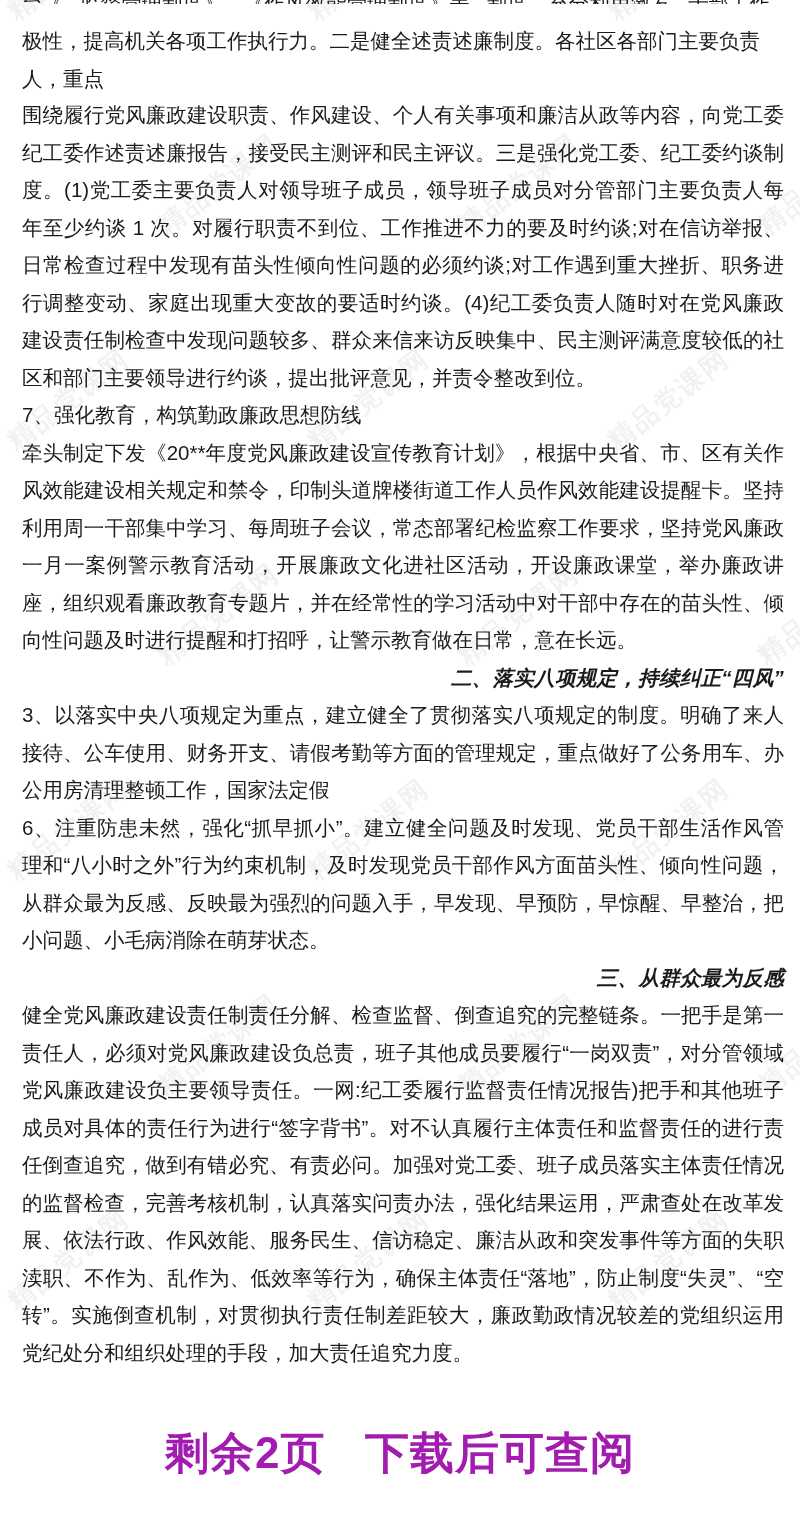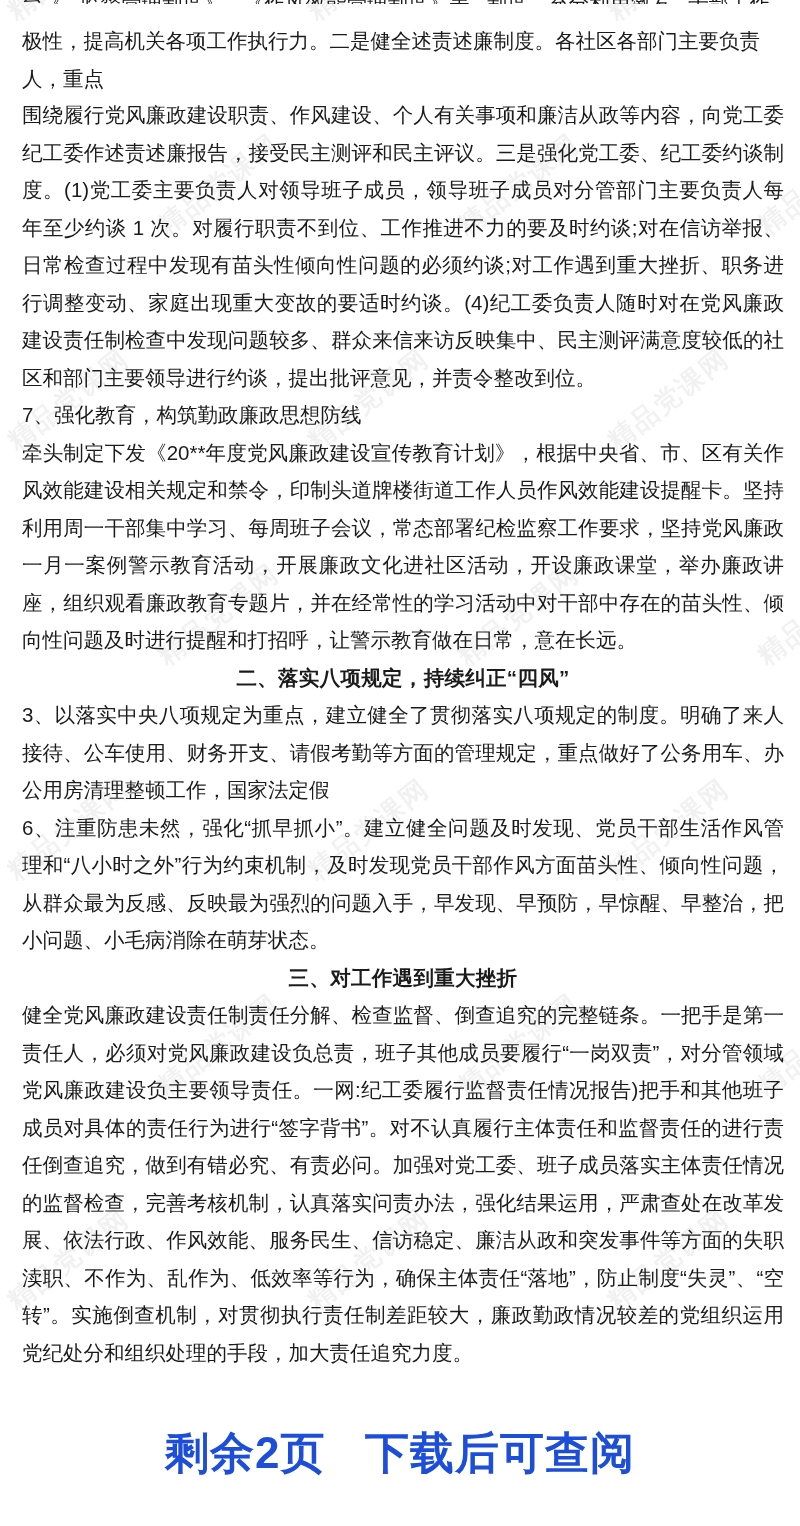--- a/index.html
+++ b/index.html
@@ -70,22 +70,23 @@
     line-height: 37.5px;
     color: #1b1b1b;
     text-align: justify;
     text-justify: inter-character;
     letter-spacing: 0px;
     font-weight: 400;
     word-break: break-all;
   }
   .para.heading {
     font-weight: 700;
-    text-align: center;
+    text-align: right;
     letter-spacing: 0.3px;
+    font-style: italic;
   }
   .para.plain {
     text-align: left;
   }
 
   
   #bottom-banner {
     position: absolute;
     left: 0;
     top: 1380px;
@@ -94,21 +95,21 @@
     background: #ffffff;
     display: flex;
     align-items: center;
     justify-content: center;
     z-index: 3;
   }
   #banner-text {
     font-family: "Liberation Sans", "DejaVu Sans", sans-serif;
     font-size: 44px;
     font-weight: 700;
-    color: #1d4ed8;
+    color: #a21caf;
     letter-spacing: 1px;
     white-space: pre;
     user-select: none;
   }
 </style>
 </head>
 <body>
 
 <div id="page">
 
@@ -146,21 +147,21 @@
       <p class="para plain">极性，提高机关各项工作执行力。二是健全述责述廉制度。各社区各部门主要负责人，重点</p>
     </div>
 
     <div class="body-block" style="top:96px;">
       <p class="para">围绕履行党风廉政建设职责、作风建设、个人有关事项和廉洁从政等内容，向党工委纪工委作述责述廉报告，接受民主测评和民主评议。三是强化党工委、纪工委约谈制度。(1)党工委主要负责人对领导班子成员，领导班子成员对分管部门主要负责人每年至少约谈 1 次。对履行职责不到位、工作推进不力的要及时约谈;对在信访举报、日常检查过程中发现有苗头性倾向性问题的必须约谈;对工作遇到重大挫折、职务进行调整变动、家庭出现重大变故的要适时约谈。(4)纪工委负责人随时对在党风廉政建设责任制检查中发现问题较多、群众来信来访反映集中、民主测评满意度较低的社区和部门主要领导进行约谈，提出批评意见，并责令整改到位。</p>
       <p class="para plain">7、强化教育，构筑勤政廉政思想防线</p>
       <p class="para">牵头制定下发《20**年度党风廉政建设宣传教育计划》，根据中央省、市、区有关作风效能建设相关规定和禁令，印制头道牌楼街道工作人员作风效能建设提醒卡。坚持利用周一干部集中学习、每周班子会议，常态部署纪检监察工作要求，坚持党风廉政一月一案例警示教育活动，开展廉政文化进社区活动，开设廉政课堂，举办廉政讲座，组织观看廉政教育专题片，并在经常性的学习活动中对干部中存在的苗头性、倾向性问题及时进行提醒和打招呼，让警示教育做在日常，意在长远。</p>
       <p class="para heading">二、落实八项规定，持续纠正“四风”</p>
       <p class="para">3、以落实中央八项规定为重点，建立健全了贯彻落实八项规定的制度。明确了来人接待、公车使用、财务开支、请假考勤等方面的管理规定，重点做好了公务用车、办公用房清理整顿工作，国家法定假</p>
       <p class="para">6、注重防患未然，强化“抓早抓小”。建立健全问题及时发现、党员干部生活作风管理和“八小时之外”行为约束机制，及时发现党员干部作风方面苗头性、倾向性问题，从群众最为反感、反映最为强烈的问题入手，早发现、早预防，早惊醒、早整治，把小问题、小毛病消除在萌芽状态。</p>
-      <p class="para heading">三、对工作遇到重大挫折</p>
+      <p class="para heading">三、从群众最为反感</p>
       <p class="para">健全党风廉政建设责任制责任分解、检查监督、倒查追究的完整链条。一把手是第一责任人，必须对党风廉政建设负总责，班子其他成员要履行“一岗双责”，对分管领域党风廉政建设负主要领导责任。一网:纪工委履行监督责任情况报告)把手和其他班子成员对具体的责任行为进行“签字背书”。对不认真履行主体责任和监督责任的进行责任倒查追究，做到有错必究、有责必问。加强对党工委、班子成员落实主体责任情况的监督检查，完善考核机制，认真落实问责办法，强化结果运用，严肃查处在改革发展、依法行政、作风效能、服务民生、信访稳定、廉洁从政和突发事件等方面的失职渎职、不作为、乱作为、低效率等行为，确保主体责任“落地”，防止制度“失灵”、“空转”。实施倒查机制，对贯彻执行责任制差距较大，廉政勤政情况较差的党组织运用党纪处分和组织处理的手段，加大责任追究力度。</p>
 
     </div>
 
   </div>
 
   <div id="bottom-banner">
     <div id="banner-text">剩余2页   下载后可查阅</div>
   </div>
 

